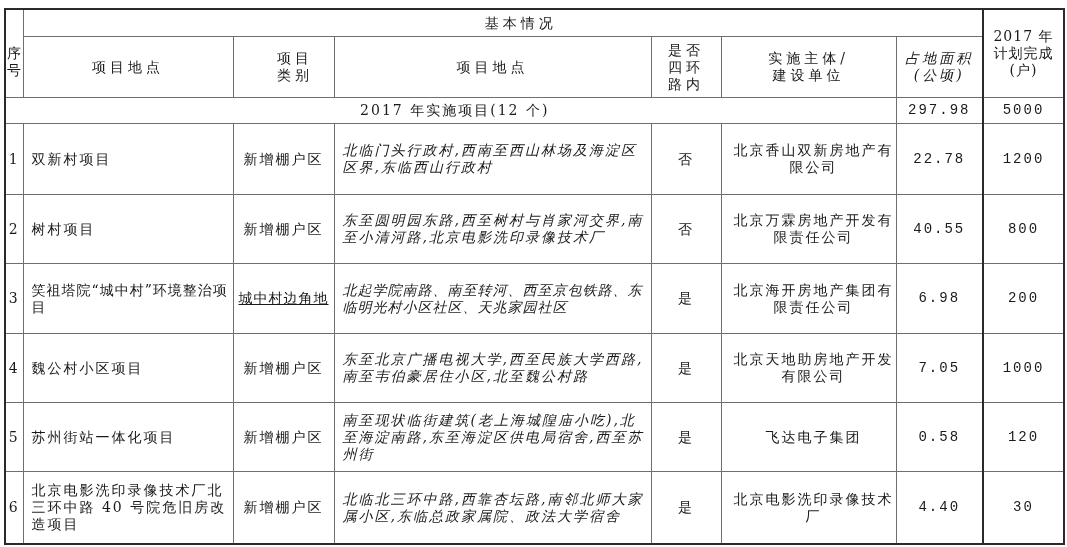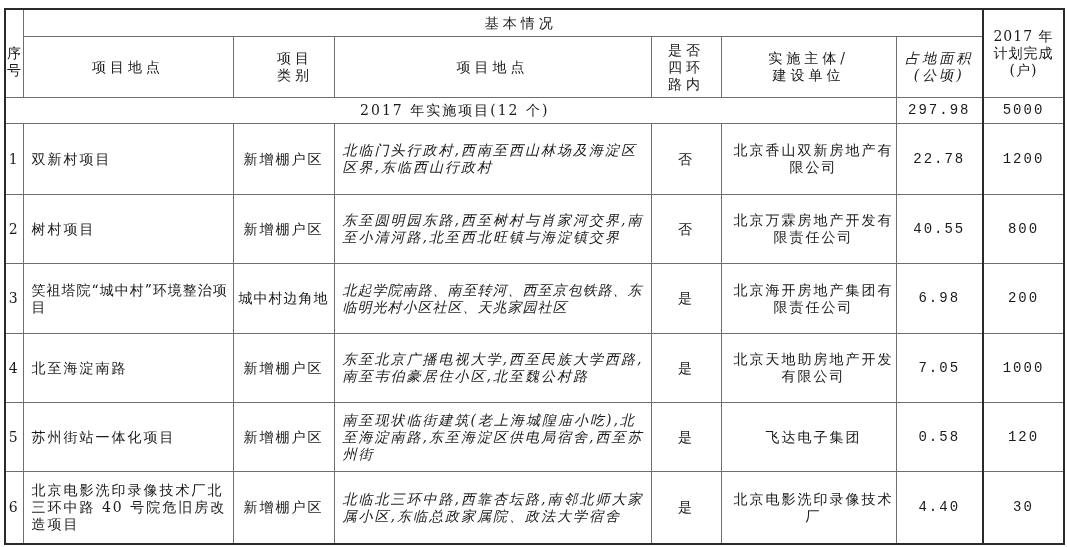--- a/index.html
+++ b/index.html
@@ -122,41 +122,41 @@
     <td class="center">否</td>
     <td class="org">北京香山双新房地产有限公司</td>
     <td class="center num">22.78</td>
     <td class="center num thick-l">1200</td>
   </tr>
 
   <tr class="r2">
     <td class="seq">2</td>
     <td class="name">树村项目</td>
     <td class="center">新增棚户区</td>
-    <td class="loc">东至圆明园东路,西至树村与肖家河交界,南至小清河路,北至西北旺镇与海淀镇交界</td>
+    <td class="loc">东至圆明园东路,西至树村与肖家河交界,南至小清河路,北京电影洗印录像技术厂</td>
     <td class="center">否</td>
     <td class="org">北京万霖房地产开发有限责任公司</td>
     <td class="center num">40.55</td>
     <td class="center num thick-l">800</td>
   </tr>
 
   <tr class="r3">
     <td class="seq">3</td>
     <td class="name" style="letter-spacing:1px;">笑祖塔院“城中村”环境整治项目</td>
-    <td class="center" style="letter-spacing:1px;">城中村边角地</td>
+    <td class="center" style="letter-spacing:1px;text-decoration:underline;">城中村边角地</td>
     <td class="loc" style="letter-spacing:1px;">北起学院南路、南至转河、西至京包铁路、东临明光村小区社区、天兆家园社区</td>
     <td class="center">是</td>
     <td class="org">北京海开房地产集团有限责任公司</td>
     <td class="center num">6.98</td>
     <td class="center num thick-l">200</td>
   </tr>
 
   <tr class="r4">
     <td class="seq">4</td>
-    <td class="name">北至海淀南路</td>
+    <td class="name">魏公村小区项目</td>
     <td class="center">新增棚户区</td>
     <td class="loc">东至北京广播电视大学,西至民族大学西路,南至韦伯豪居住小区,北至魏公村路</td>
     <td class="center">是</td>
     <td class="org">北京天地助房地产开发有限公司</td>
     <td class="center num">7.05</td>
     <td class="center num thick-l">1000</td>
   </tr>
 
   <tr class="r5">
     <td class="seq">5</td>

